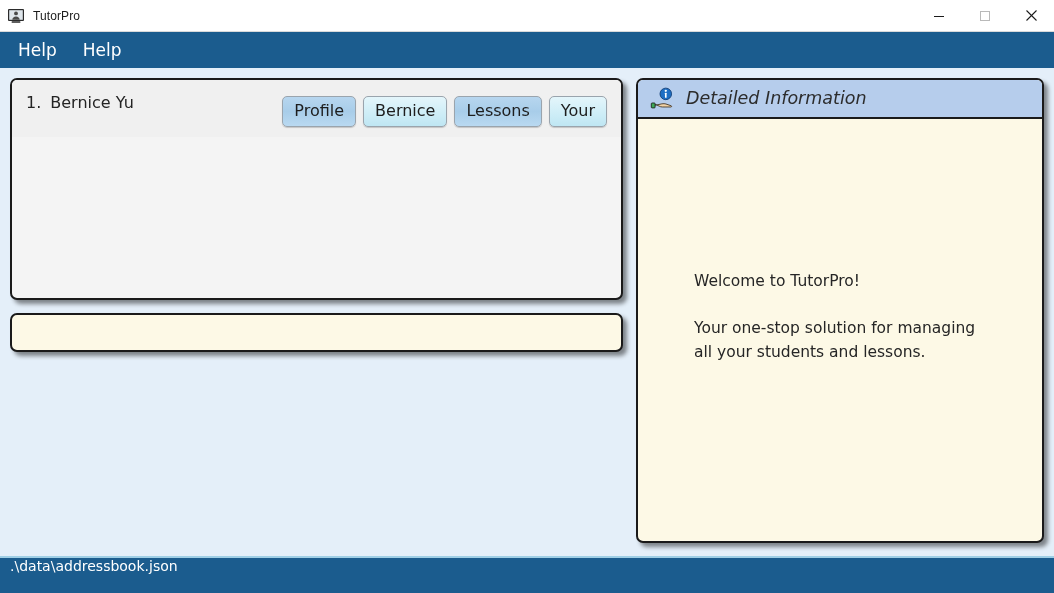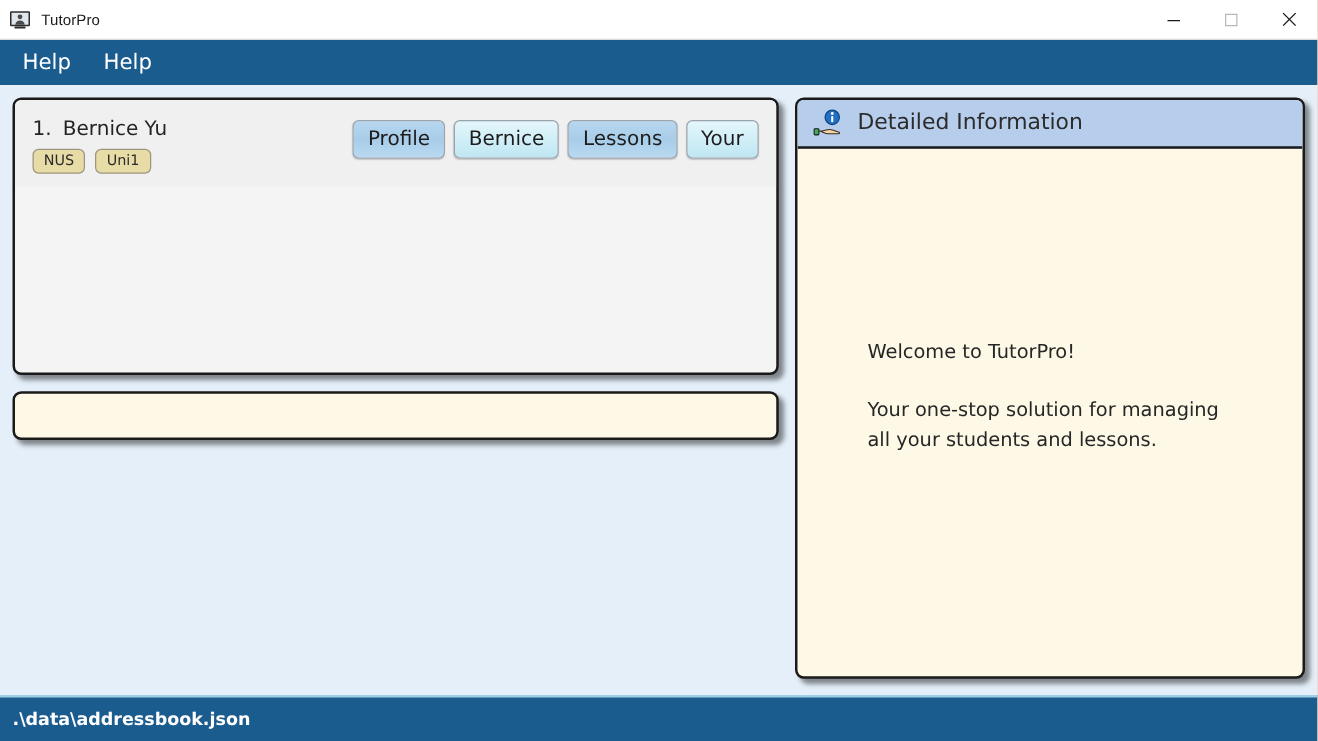--- a/index.html
+++ b/index.html
@@ -237,20 +237,21 @@
     align-items: center;
     padding-left: 12px;
     gap: 10px;
     box-sizing: border-box;
   }
   .info-header-title {
     font-size: 17.5px;
     color: #2c2c2c;
     font-family: "DejaVu Sans", sans-serif;
     line-height: 1;
+    font-style: italic;
   }
   .info-icon { width: 26px; height: 26px; display: block; flex: 0 0 auto; }
   .info-body {
     flex: 1 1 auto;
     display: flex;
     flex-direction: column;
     justify-content: center;
     padding: 0 22px 24px 56px;
     box-sizing: border-box;
   }
@@ -267,25 +268,23 @@
     line-height: 1.58;
     white-space: pre-line;
   }
 
   
   .statusbar {
     height: 37px;
     min-height: 37px;
     background: #1b5c8e;
     display: flex;
-    align-items: center;
     padding-left: 10px;
     border-top: 2px solid #9fcfe6;
     box-sizing: border-box;
-    font-weight: bold;
   }
   .status-text {
     color: #ffffff;
     font-size: 14px;
     font-family: "DejaVu Sans", sans-serif;
   }
 </style>
 </head>
 <body>
 
@@ -327,24 +326,20 @@
   <div class="appbody">
 
     <div class="left-col">
 
       <div class="panel list-panel">
         <div class="student-card">
           <div class="student-left">
             <div class="student-name-row">
               <span class="student-index">1.</span>
               <span class="student-name">Bernice Yu</span>
-            </div>
-            <div class="tag-row">
-              <span class="tag">NUS</span>
-              <span class="tag">Uni1</span>
             </div>
           </div>
           <div class="btn-row">
             <button class="tab-btn shade-dark">Profile</button>
             <button class="tab-btn shade-light">Bernice</button>
             <button class="tab-btn shade-dark">Lessons</button>
             <button class="tab-btn shade-light">Your</button>
           </div>
         </div>
       </div>

